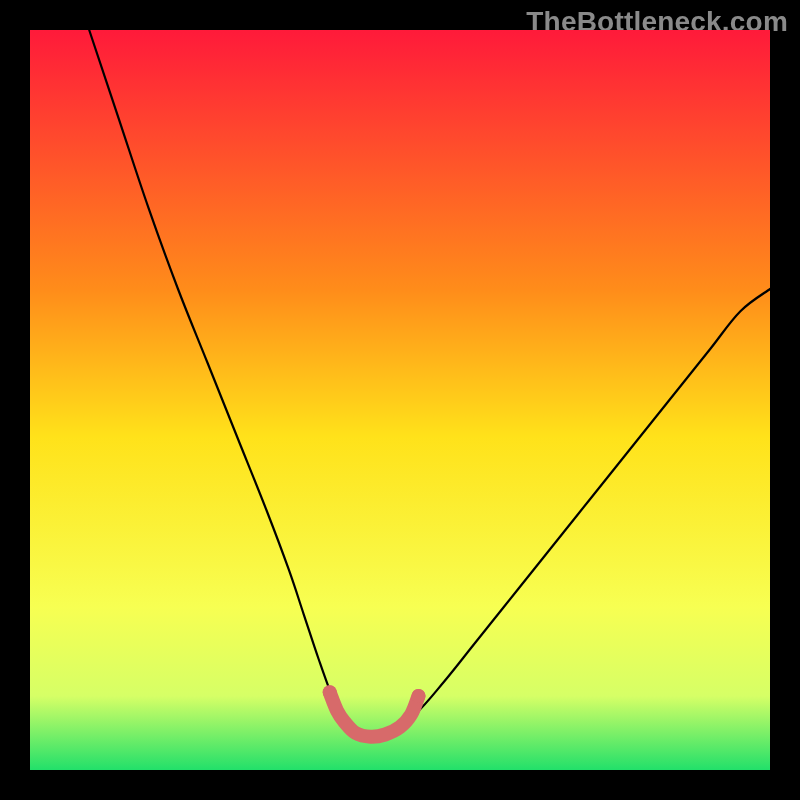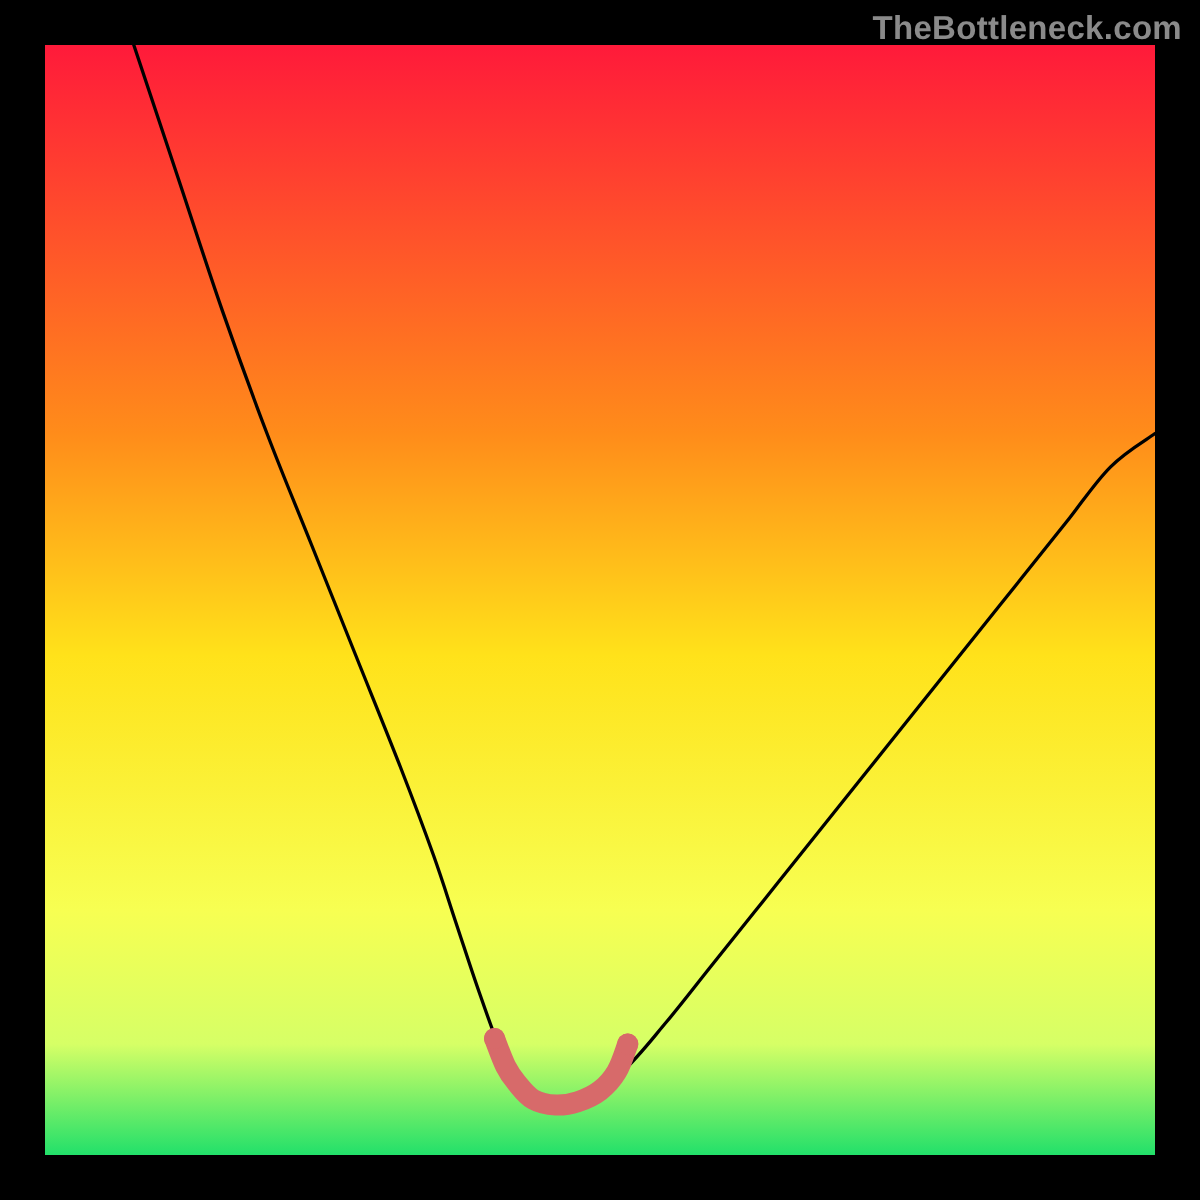--- a/index.html
+++ b/index.html
@@ -16,21 +16,21 @@
     top: 0;
     width: 800px;
     height: 800px;
     background: #000;
   }
   .watermark {
     position: absolute;
     top: 6px;
     right: 12px;
     font-family: Arial, Helvetica, sans-serif;
-    font-size: 22px;
+    font-size: 28px;
     font-weight: 600;
     color: #8a8a8a;
     letter-spacing: 0.2px;
   }
   svg {
     position: absolute;
     left: 0;
     top: 0;
   }
 </style>

